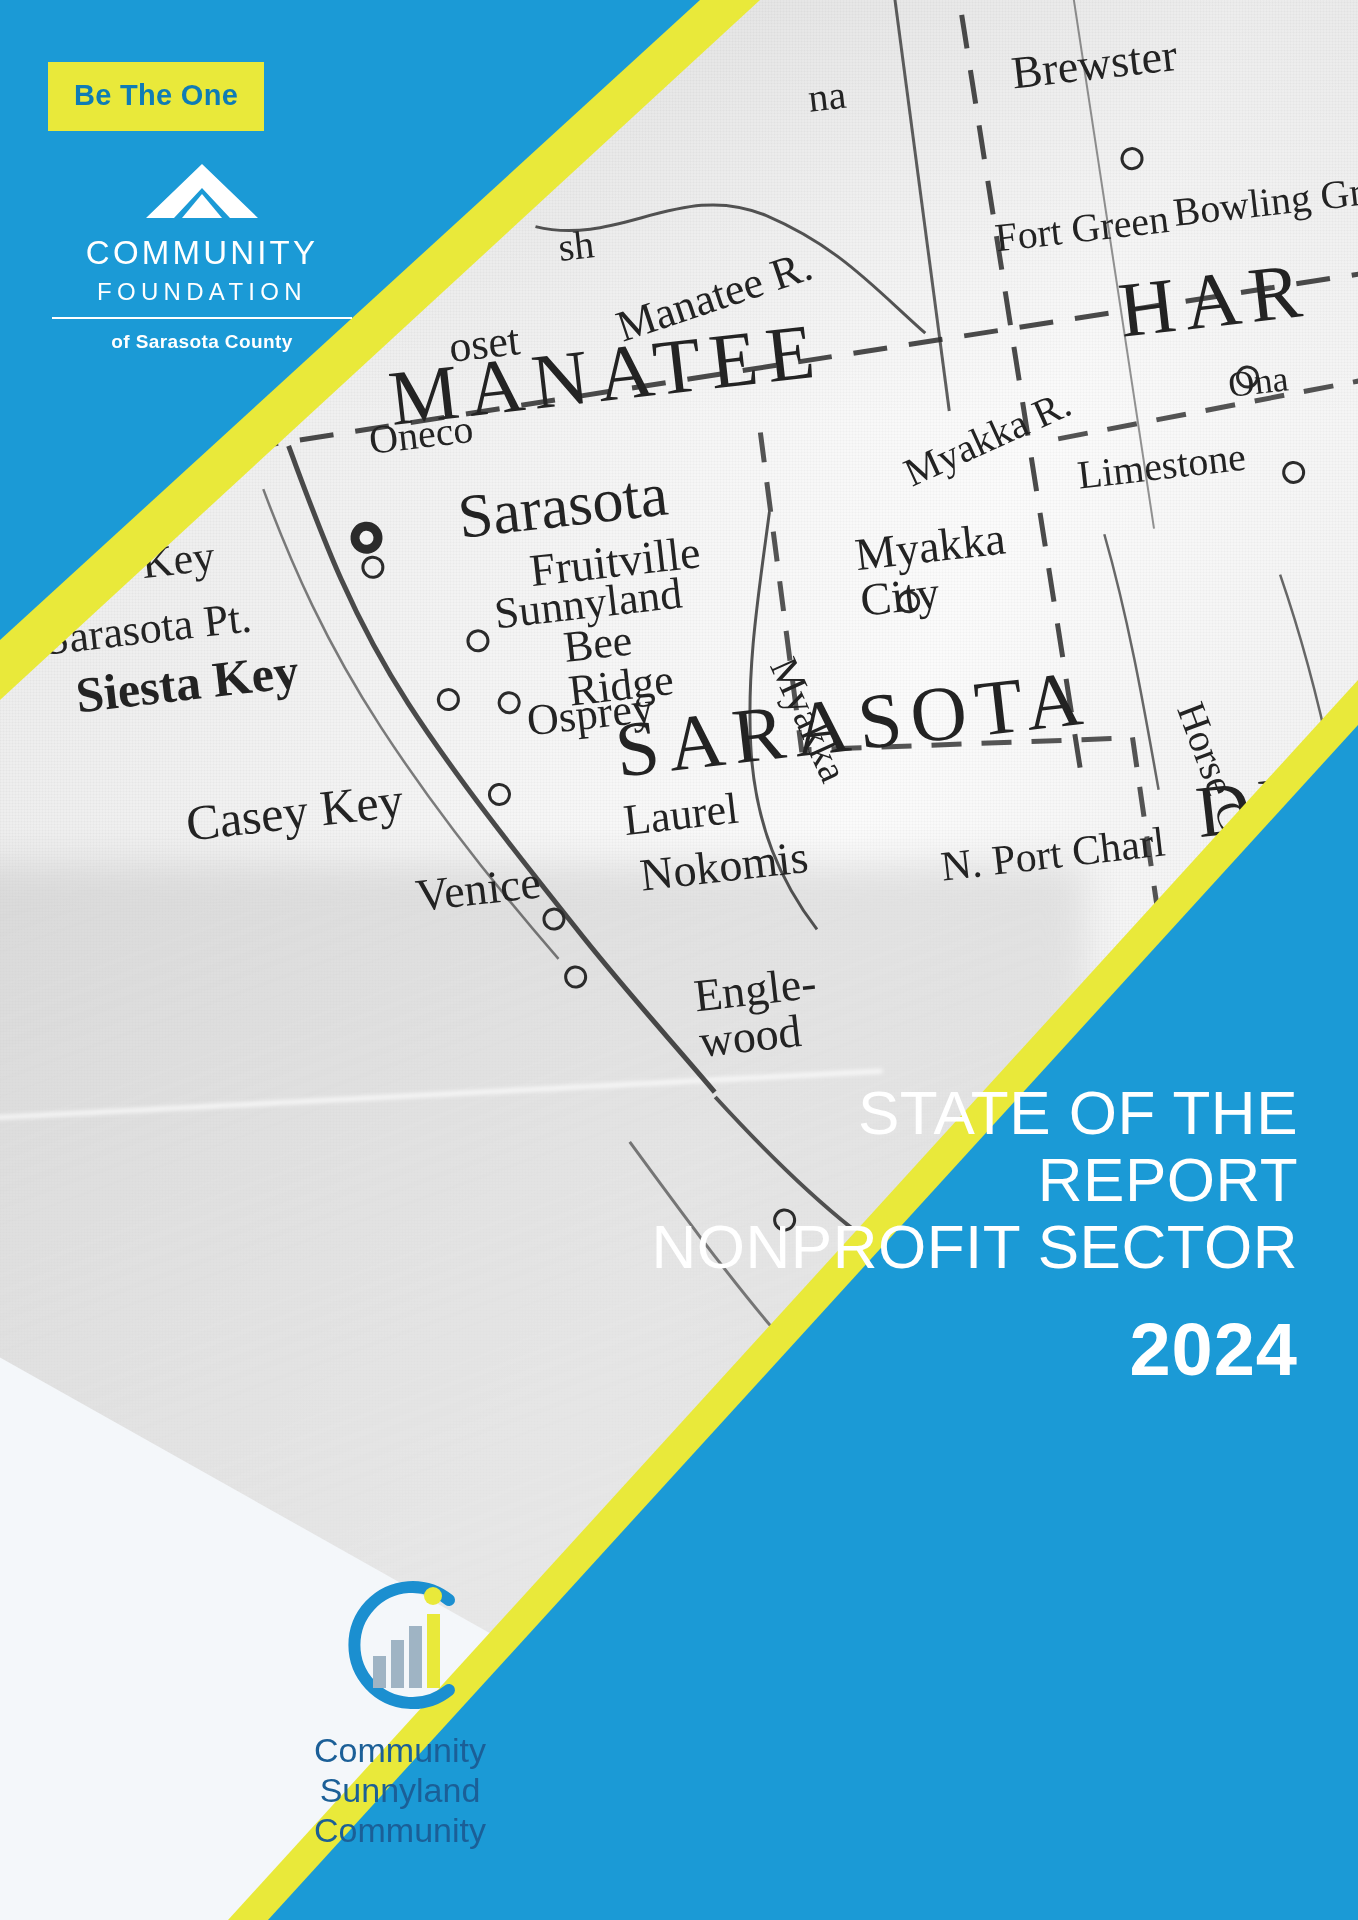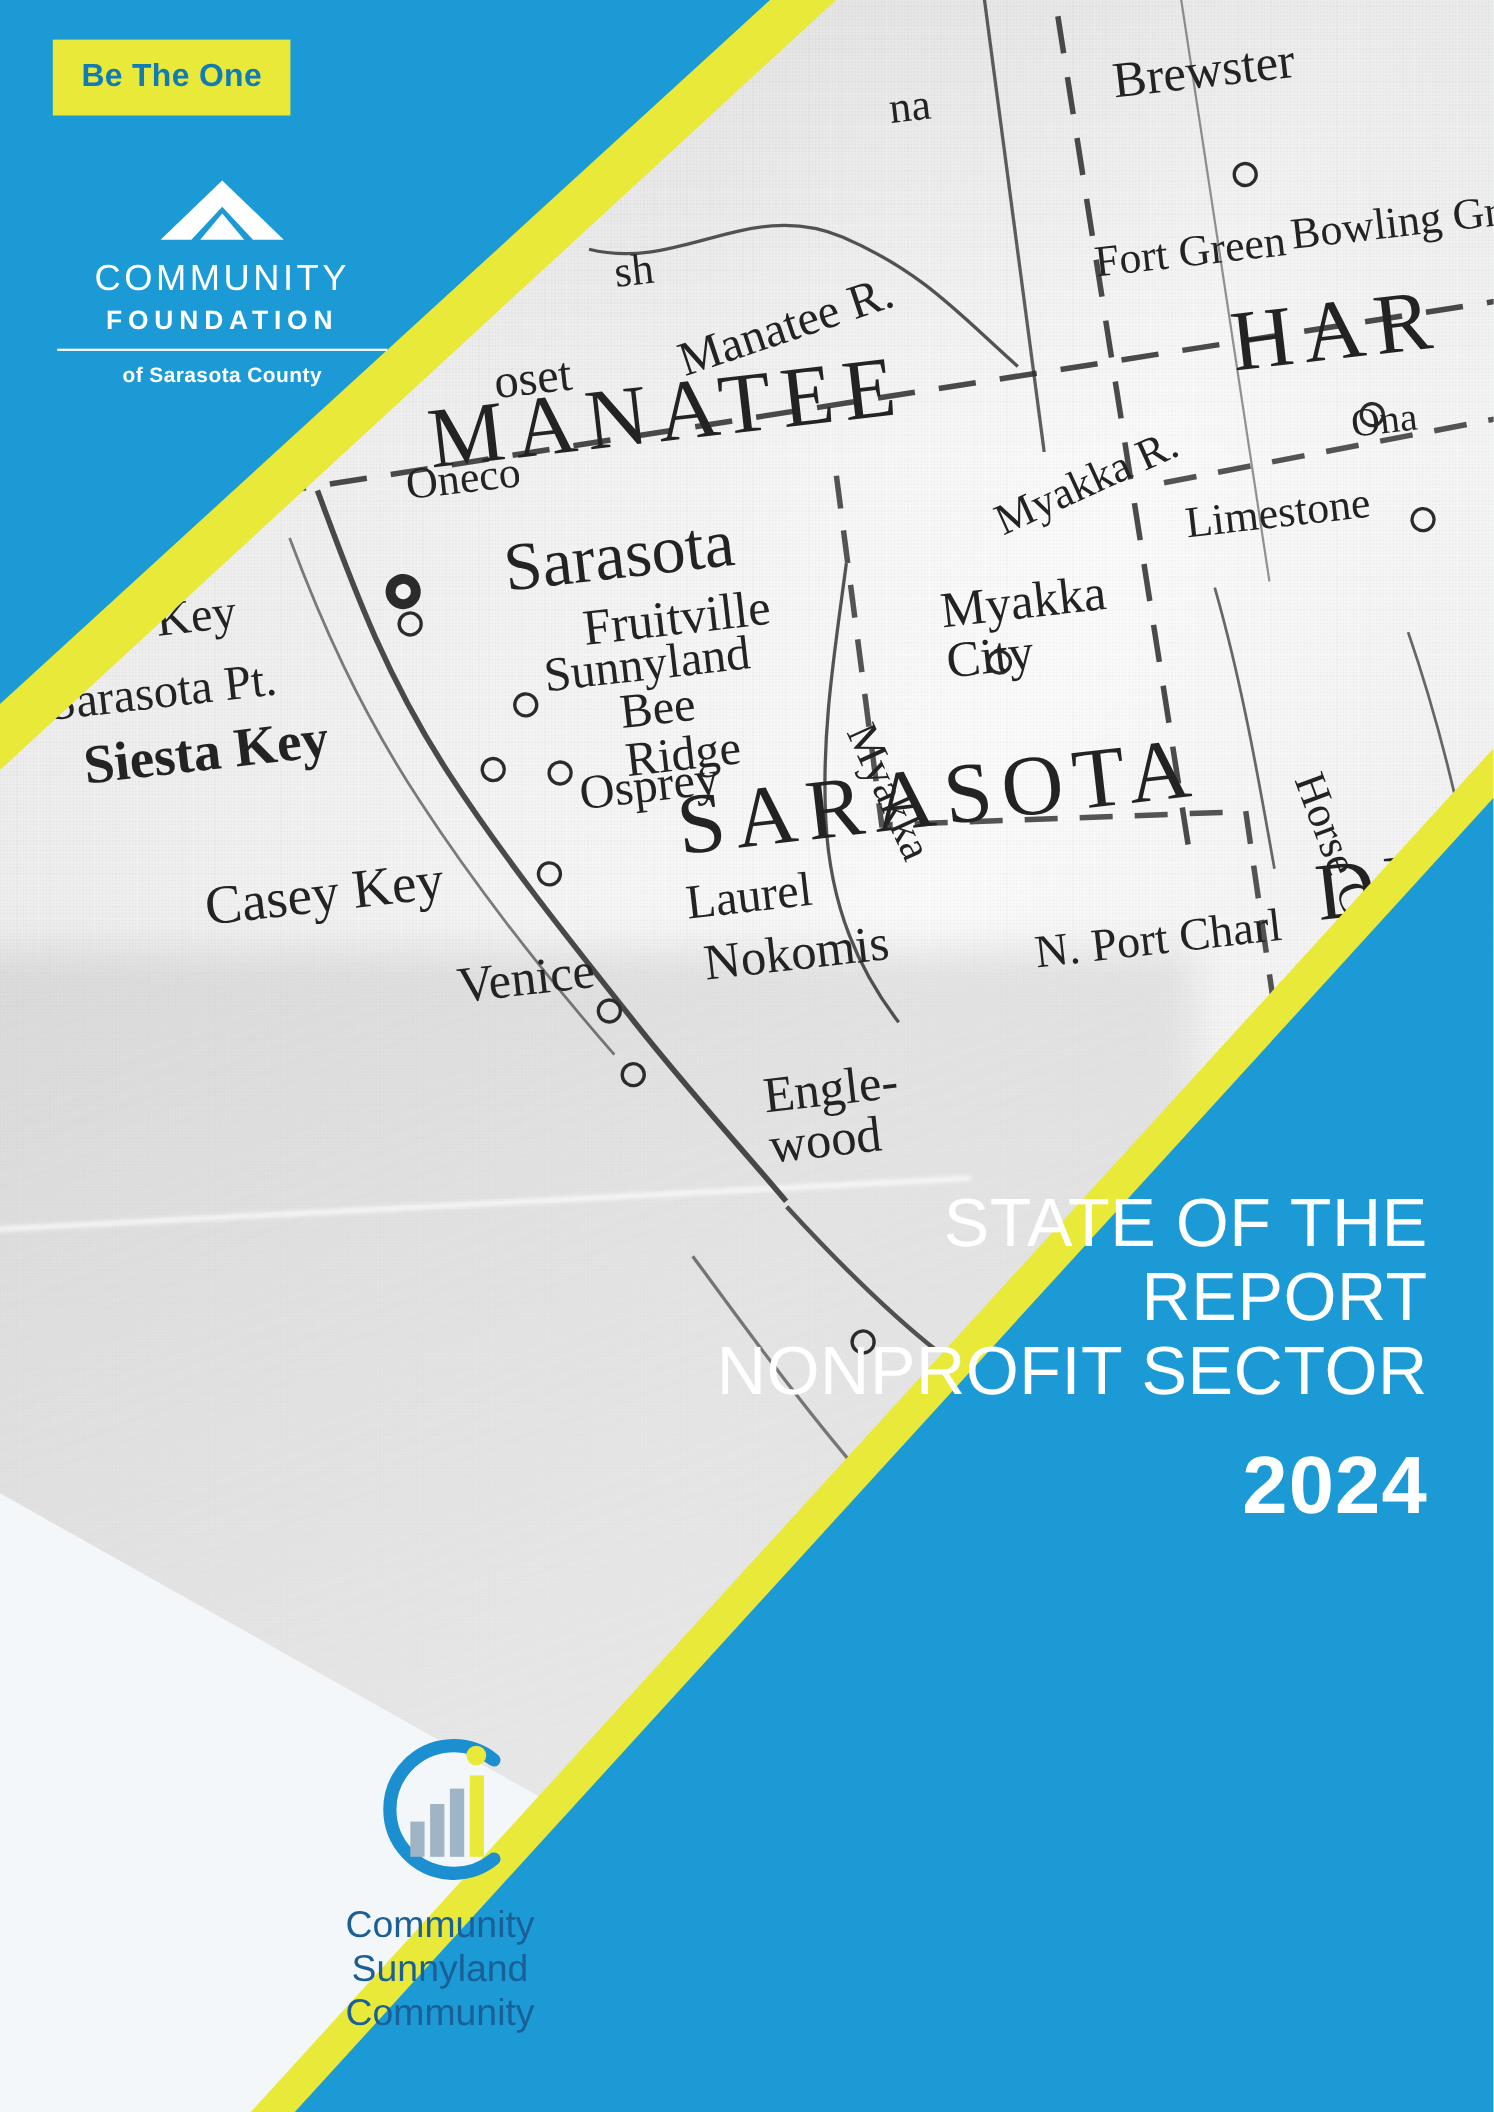--- a/index.html
+++ b/index.html
@@ -100,21 +100,21 @@
   }
   .bl-white {
     left: 0; bottom: 0; width: 1000px; height: 740px;
     background: #f4f7fa;
     clip-path: polygon(0 24%, 100% 100%, 0 100%);
   }
 
   
   .badge {
     position: absolute;
-    left: 48px; top: 36px;
+    left: 48px; top: 62px;
     background: #e9e93a;
     color: #0f7cb5;
     font-size: 29px;
     font-weight: bold;
     letter-spacing: 0.3px;
     padding: 17px 26px 19px 26px;
   }
 
   
   .cf-logo {
@@ -125,21 +125,21 @@
     color: #ffffff;
   }
   .cf-mark { width: 100%; height: 62px; display: block; }
   .cf-name {
     font-size: 33px;
     letter-spacing: 3.2px;
     margin-top: 12px;
   }
   .cf-sub {
     font-size: 24px;
-    font-weight: bold;
+    font-weight: normal;
     letter-spacing: 5.3px;
     margin-top: 6px;
     padding-bottom: 11px;
     border-bottom: 2px solid #ffffff;
   }
   .cf-county {
     font-size: 19px;
     font-weight: bold;
     letter-spacing: 0.4px;
     margin-top: 12px;

